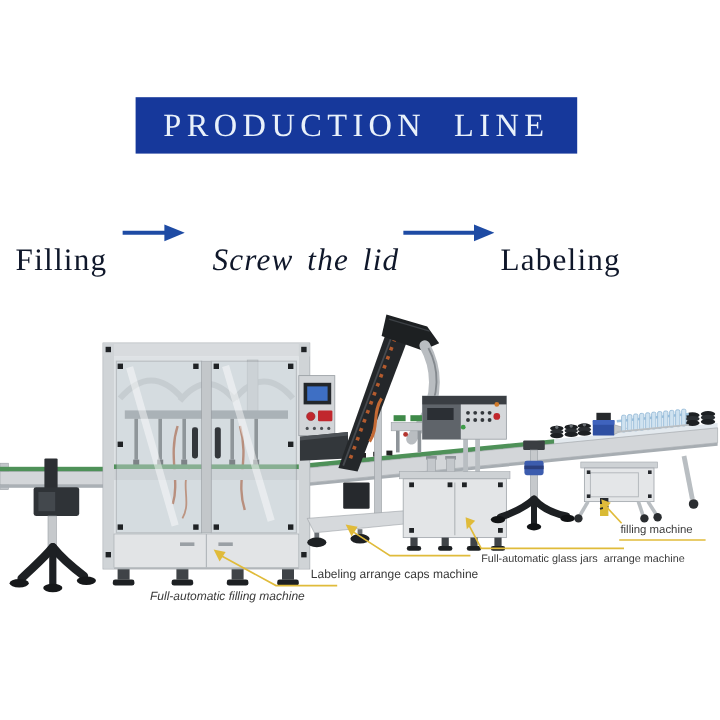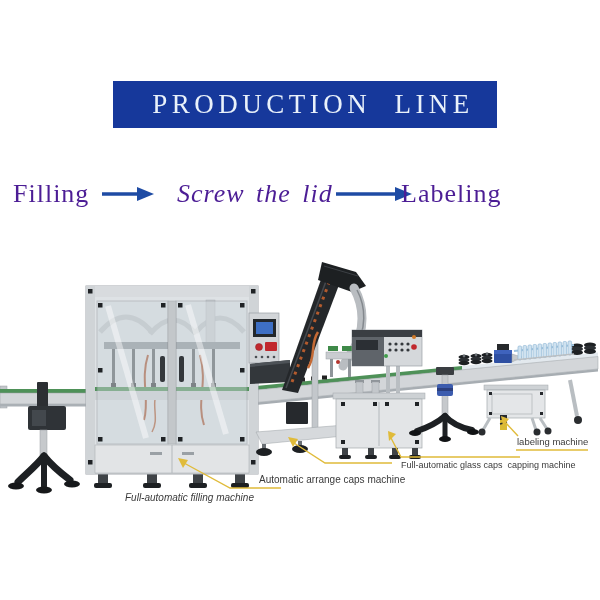--- a/index.html
+++ b/index.html
@@ -1,26 +1,26 @@
 <!DOCTYPE html>
 <html><head>
 <meta charset="utf-8">
 <style>
   html,body{margin:0;padding:0;background:#ffffff;}
   #screen{position:relative;width:600px;height:600px;background:#ffffff;overflow:hidden;
           font-family:"Liberation Serif", serif;}
   
   .banner{position:absolute;left:113px;top:81px;width:368px;height:47px;
           background:#16389b;color:#e9f1fa;display:flex;align-items:center;justify-content:center;
-          font-size:27px;letter-spacing:4.5px;word-spacing:12px;font-weight:400;padding-left:16px;}
+          font-size:27px;letter-spacing:4.5px;word-spacing:12px;font-weight:400;}
   
-  .flow-step{position:absolute;color:#4c1d95;font-size:26px;letter-spacing:1px;white-space:nowrap;}
+  .flow-step{position:absolute;color:#0f172a;font-size:26px;letter-spacing:1px;white-space:nowrap;margin-top:23px;}
   #flow-step-1{left:13px;top:179px;}
   #flow-step-2{left:177px;top:179px;word-spacing:4px;font-style:italic;}
-  #flow-step-3{left:401px;top:179px;}
+  #flow-step-3{left:417px;top:179px;}
   .flow-arrow{position:absolute;color:#1e4ba4;}
   #flow-arrow-1{left:102px;top:186px;}
   #flow-arrow-2{left:336px;top:186px;}
   
   #machines-svg{position:absolute;left:0;top:0;}
   
   .m-label{position:absolute;color:#3a3a3a;font-family:"Liberation Sans", sans-serif;
            font-size:10px;white-space:pre;}
   #label-filling{left:125px;top:492px;font-style:italic;}
   #label-arrange{left:259px;top:474px;}
@@ -346,17 +346,17 @@
       </g>
       <g>
         <polygon points="501,416 509,419 503,426" stroke="none"></polygon>
         <polyline points="505,422 518,436" fill="none"></polyline>
         <line x1="516" y1="450" x2="588" y2="450"></line>
       </g>
     </g>
   </svg>
 
   <div class="m-label" id="label-filling">Full-automatic filling machine</div>
-  <div class="m-label" id="label-arrange">Automatic arrange caps machine</div>
-  <div class="m-label" id="label-capping">Full-automatic glass caps  capping machine</div>
-  <div class="m-label" id="label-labeling">labeling machine</div>
+  <div class="m-label" id="label-arrange">Labeling arrange caps machine</div>
+  <div class="m-label" id="label-capping">Full-automatic glass jars  arrange machine</div>
+  <div class="m-label" id="label-labeling">filling machine</div>
 
 </div>
 
 </body></html>

